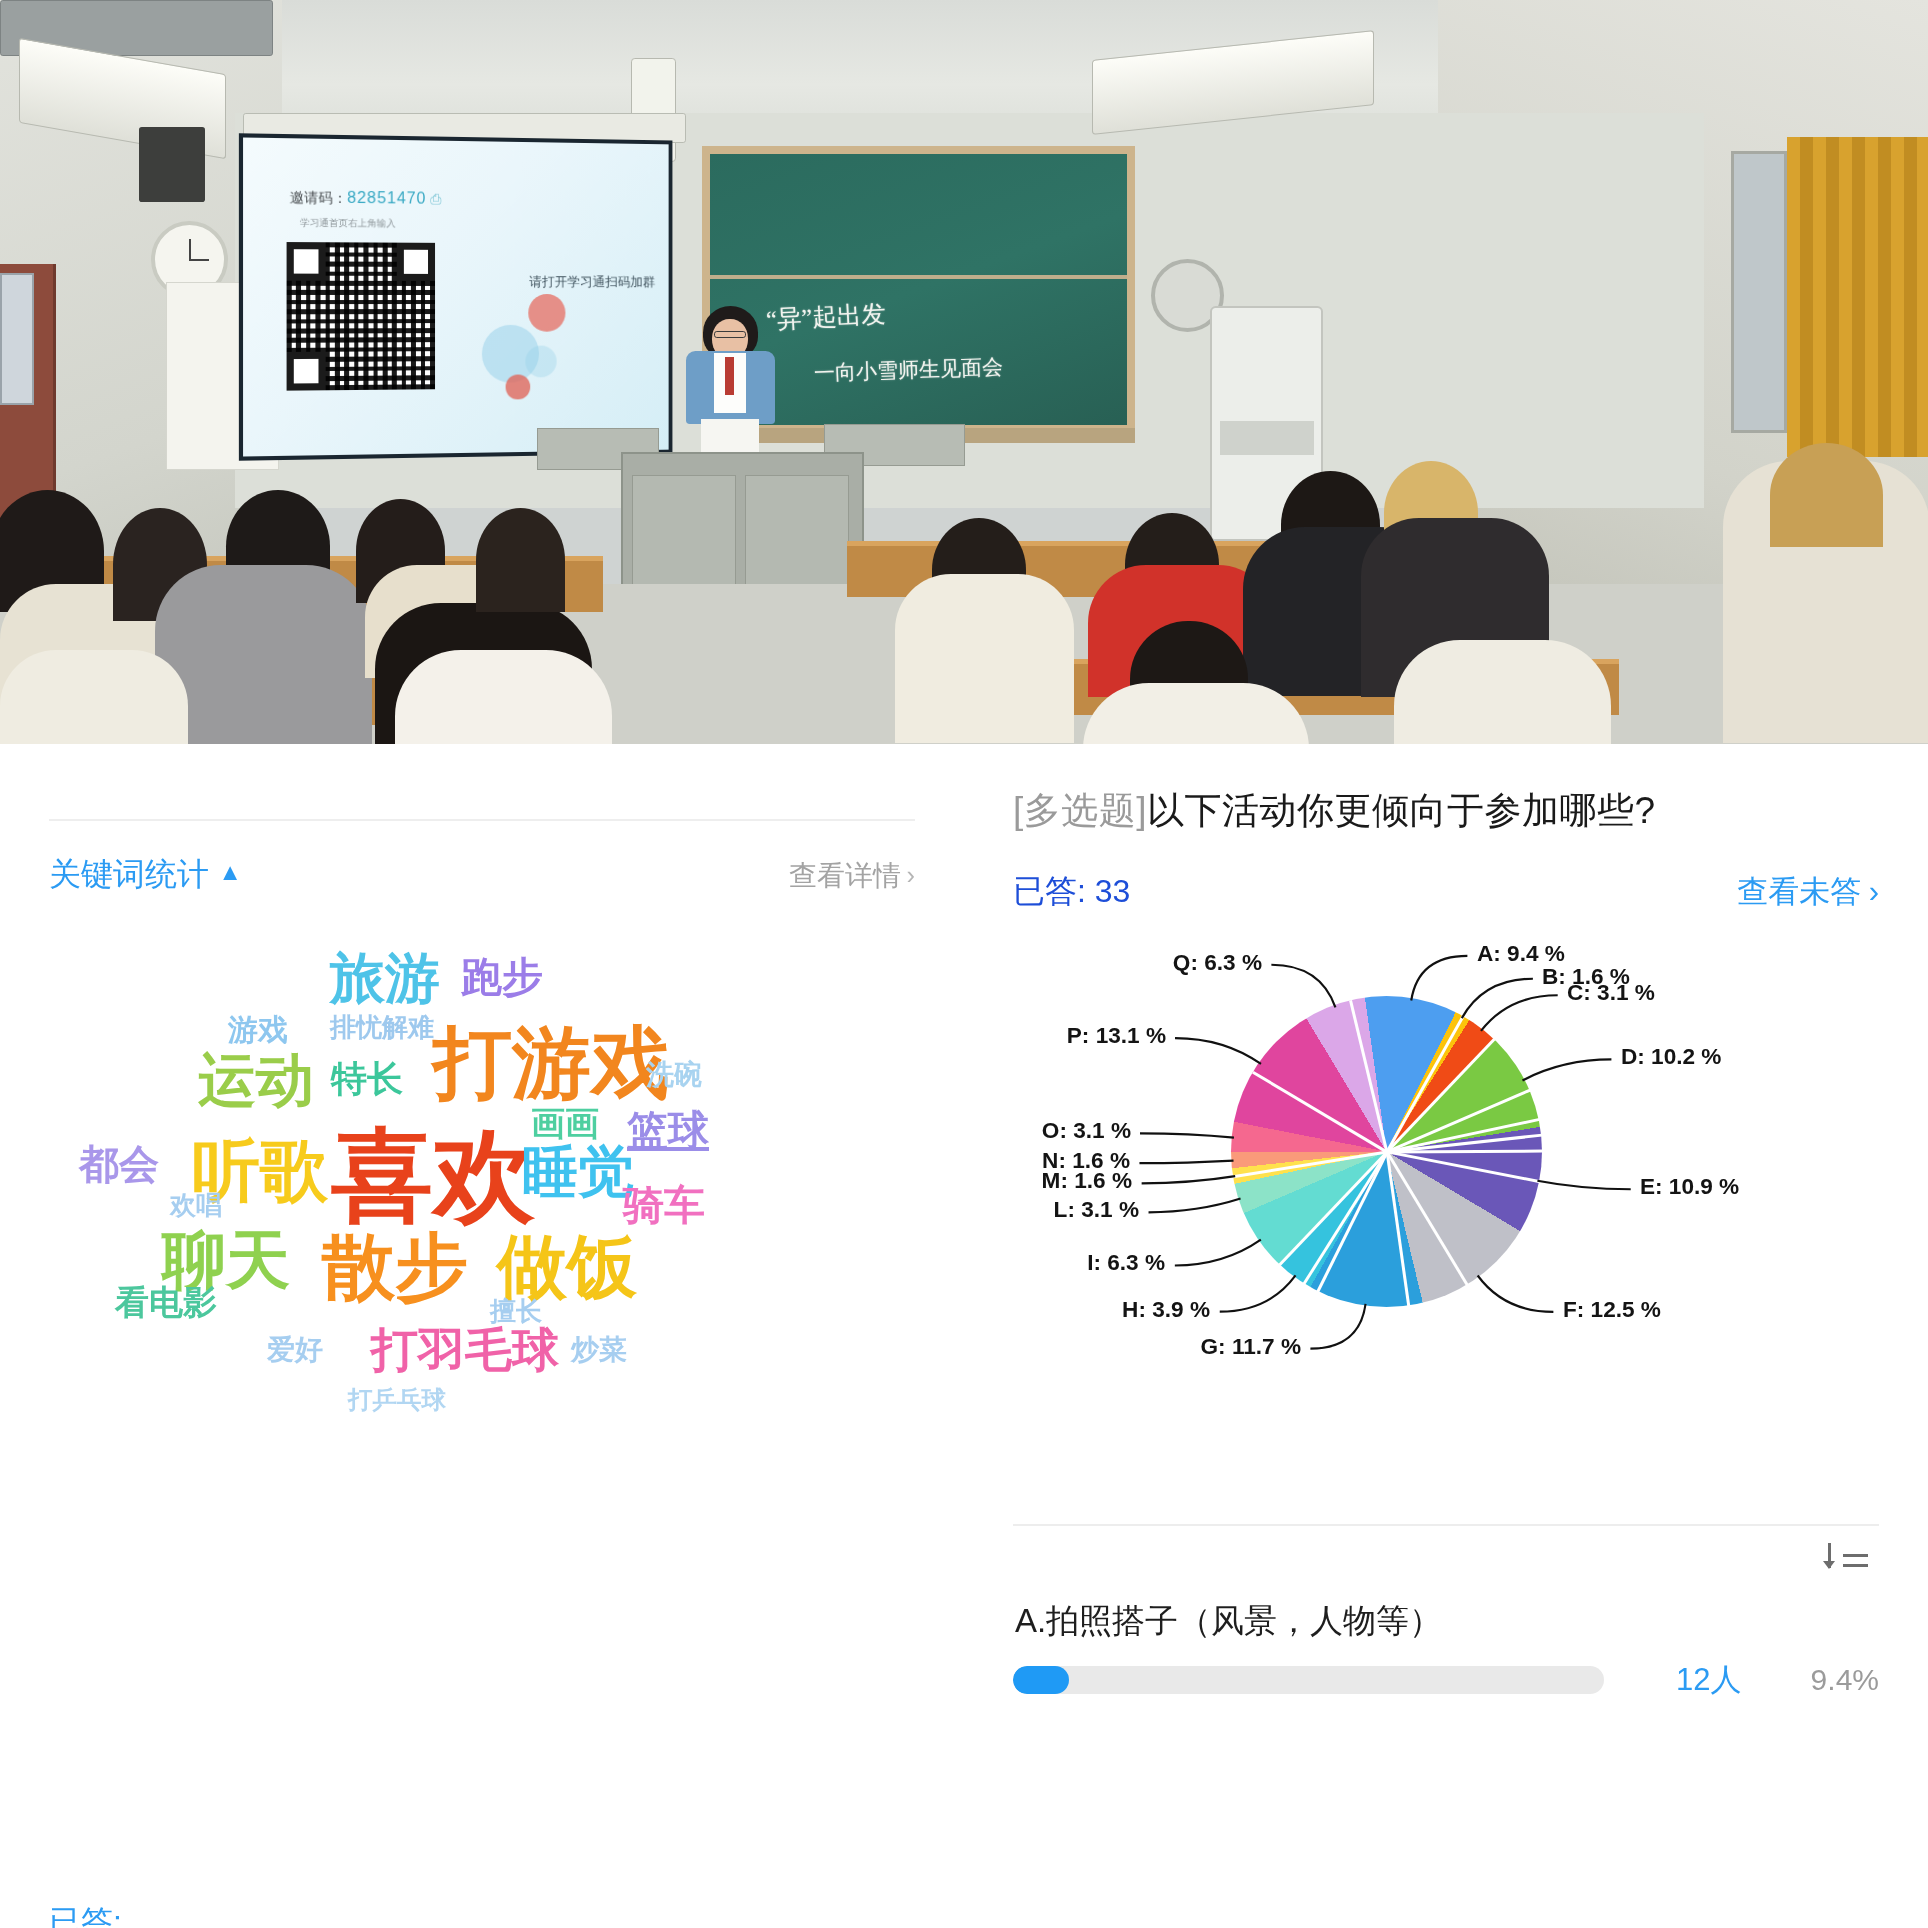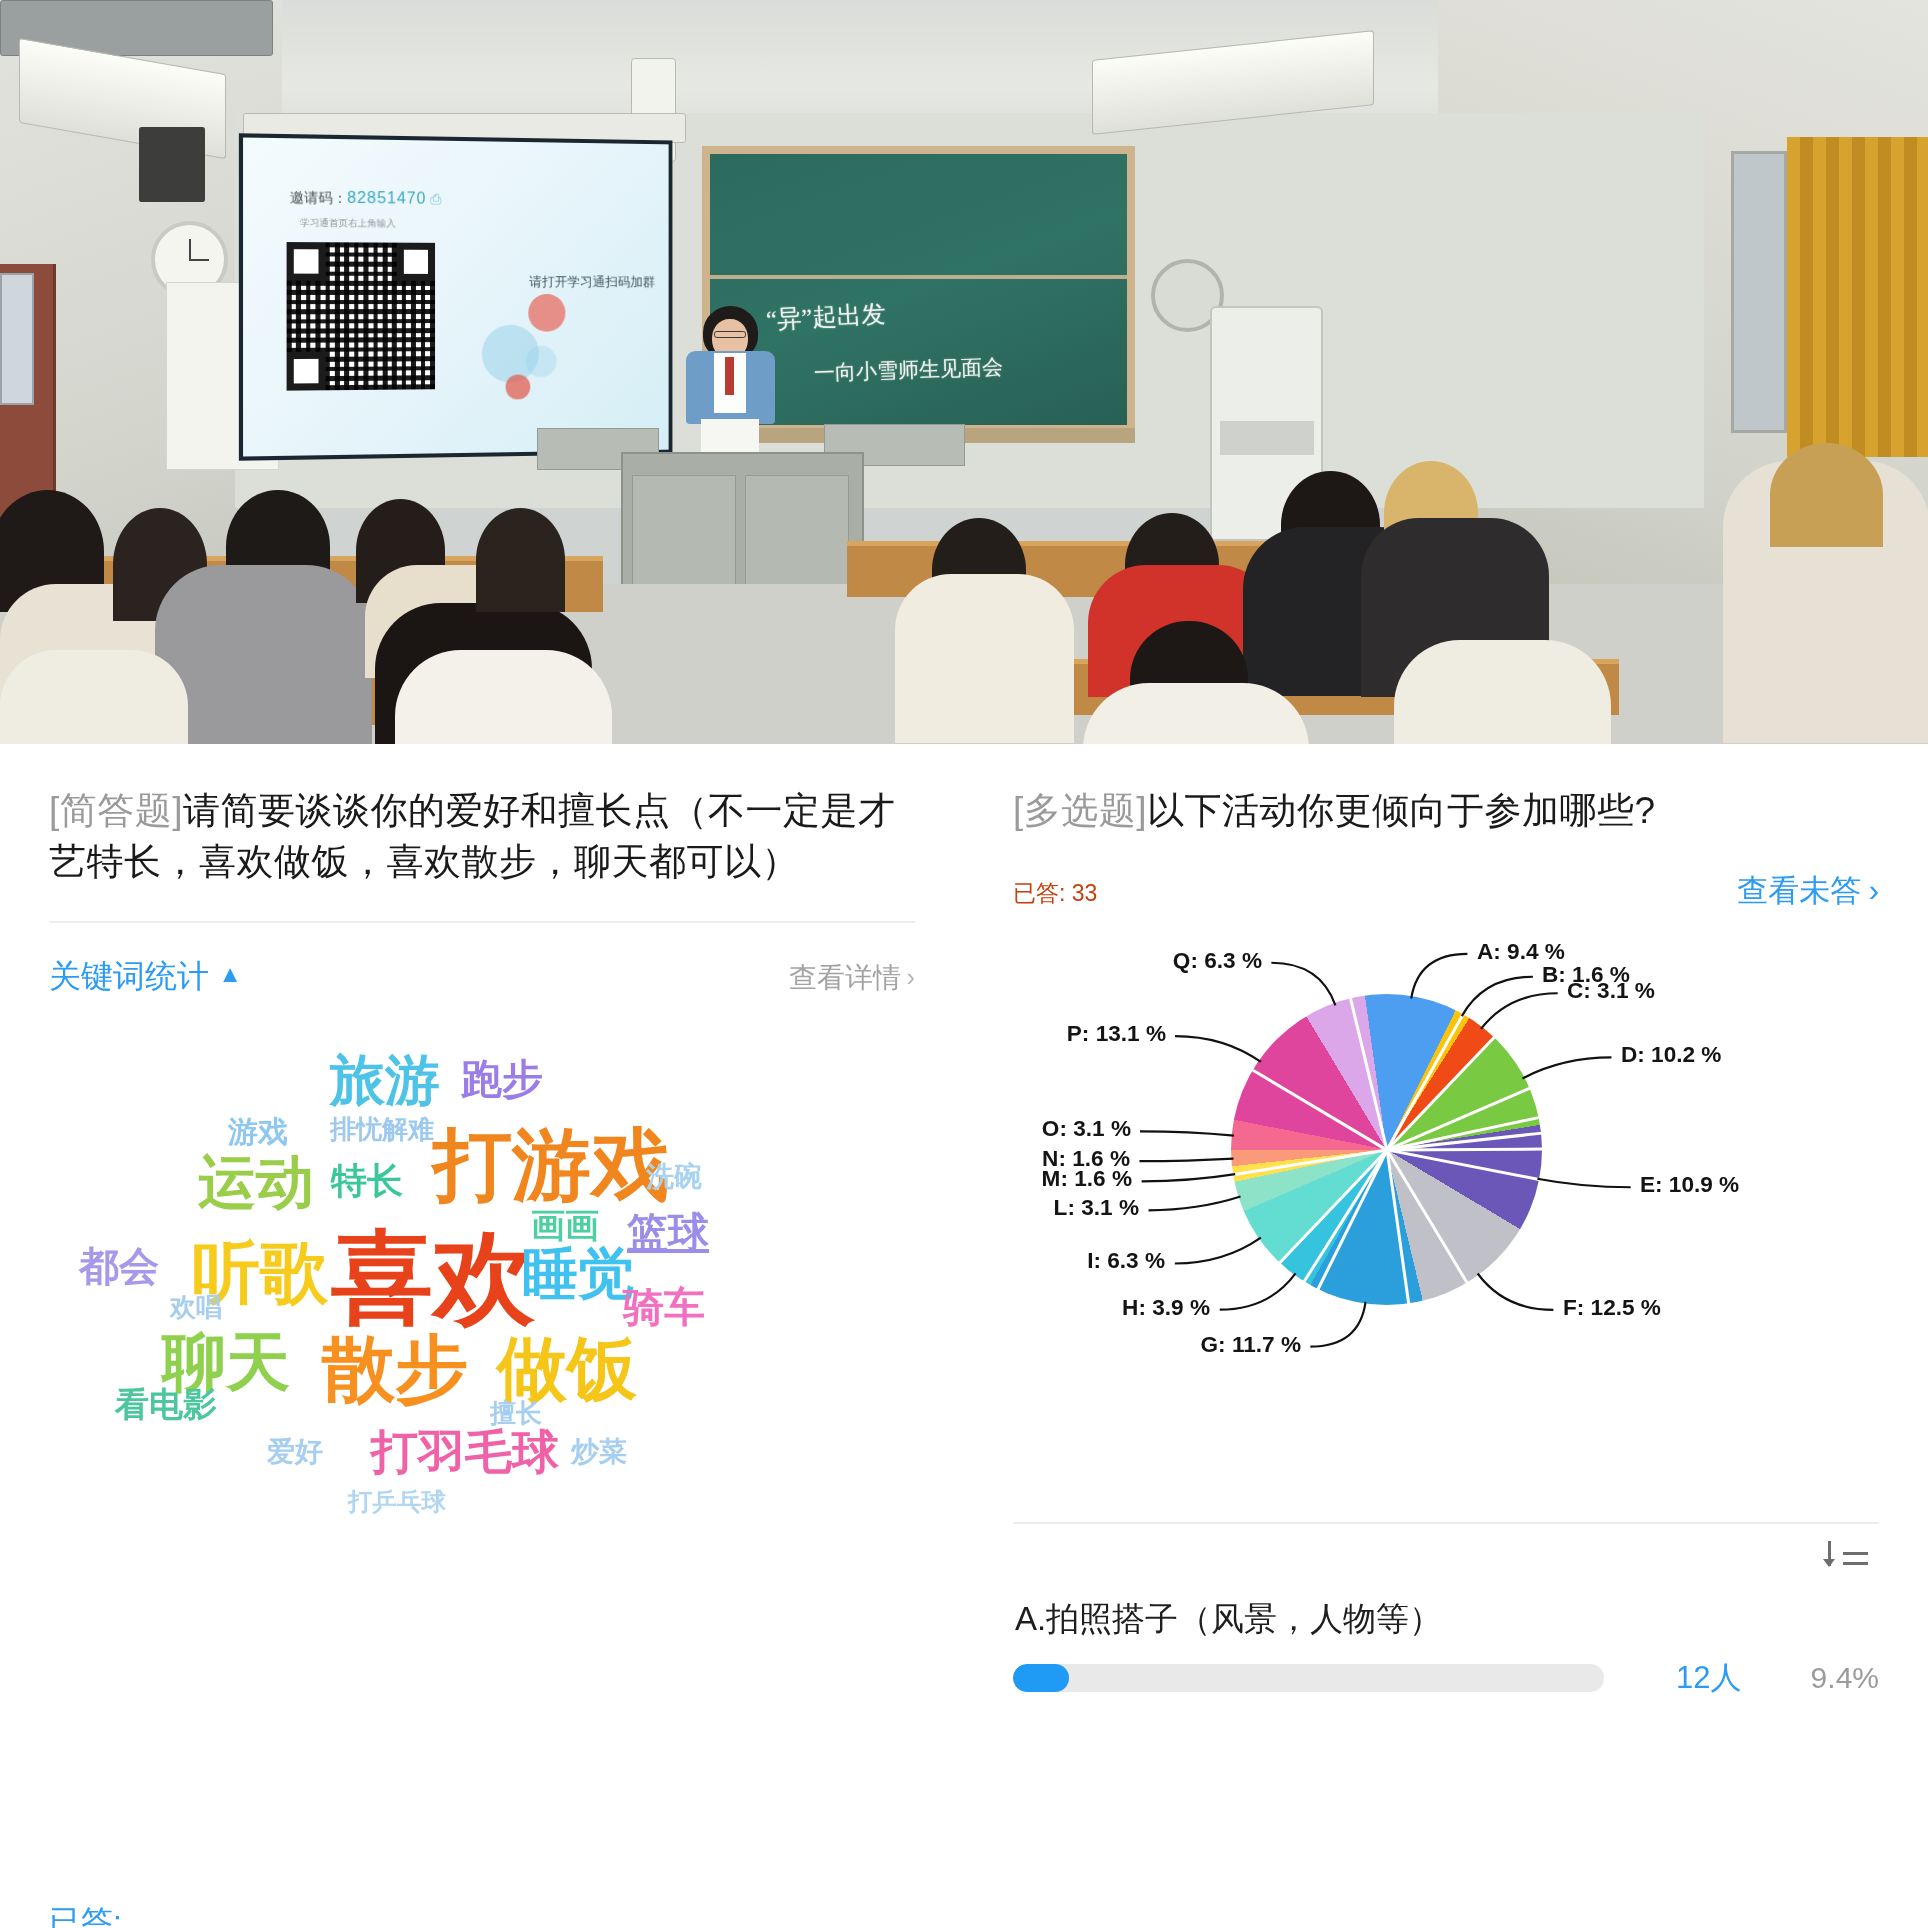--- a/index.html
+++ b/index.html
@@ -190,21 +190,21 @@
   .wc { position:absolute; white-space:nowrap; font-weight:700;
         font-family:"Liberation Sans","DejaVu Sans",sans-serif; line-height:1; }
 
   .leftbottom {
     position:absolute; left:49px; bottom:0px; font-size:32px; color:#2b9bf3;
     overflow:hidden; height:28px;
   }
 
   
   .ans-row { display:flex; align-items:baseline; justify-content:space-between; padding:34px 0 0 0; }
-  .ans-count { font-size:23px; color:#c2410c; }
+  .ans-count { font-size:32px; color:#1d4ed8; }
   .ans-unans { font-size:31px; color:#2b9bf3; display:flex; align-items:center; gap:7.5px; }
 
   .pie-wrap { position:relative; width:866px; height:584px; margin-top:9.4px; }
   .pie {
     position:absolute; left:218px; top:73px; width:311px; height:311px; border-radius:50%;
   }
   .pie-sep { position:absolute; left:218px; top:73px; width:311px; height:311px; border-radius:50%; }
   .pie-sep i { position:absolute; left:50%; top:50%; width:2.8px; height:156px;
                background:#fff; transform-origin: 50% 0%; }
   .plabel { position:absolute; font-size:22.6px; font-weight:700; color:#141414; white-space:nowrap;
@@ -330,23 +330,20 @@
   <div class="stu" style="left:1130px;top:621px;width:118px;height:122px;background:#1d1815;border-radius:58px 58px 0 0;"></div>
   <div class="stu" style="left:1083px;top:683px;width:226px;height:66px;background:#f2efe6;border-radius:66px 66px 0 0;"></div>
   <div class="stu" style="left:1394px;top:640px;width:217px;height:104px;background:#efece2;border-radius:66px 66px 0 0;"></div>
   <div class="stu" style="left:1723px;top:461px;width:207px;height:282px;background:#e6e1d4;border-radius:66px 66px 0 0;"></div>
   <div class="stu" style="left:1770px;top:443px;width:113px;height:104px;background:#c8a055;"></div>
 </div>
 
 <div class="content">
 
   <div class="col col-left">
-    <div class="qtext">
-      <span class="qtag">[简答题]</span><span>请简要谈谈你的爱好和擅长点（不一定是才艺特长，喜欢做饭，喜欢散步，聊天都可以）</span>
-    </div>
     <div class="divider"></div>
 
     <div class="kw-row">
       <div class="kw-left">
         <span>关键词统计</span>
         <span class="kw-caret">▲</span>
       </div>
       <div class="kw-right">
         <span>查看详情</span>
         <span class="kw-chev">›</span>

